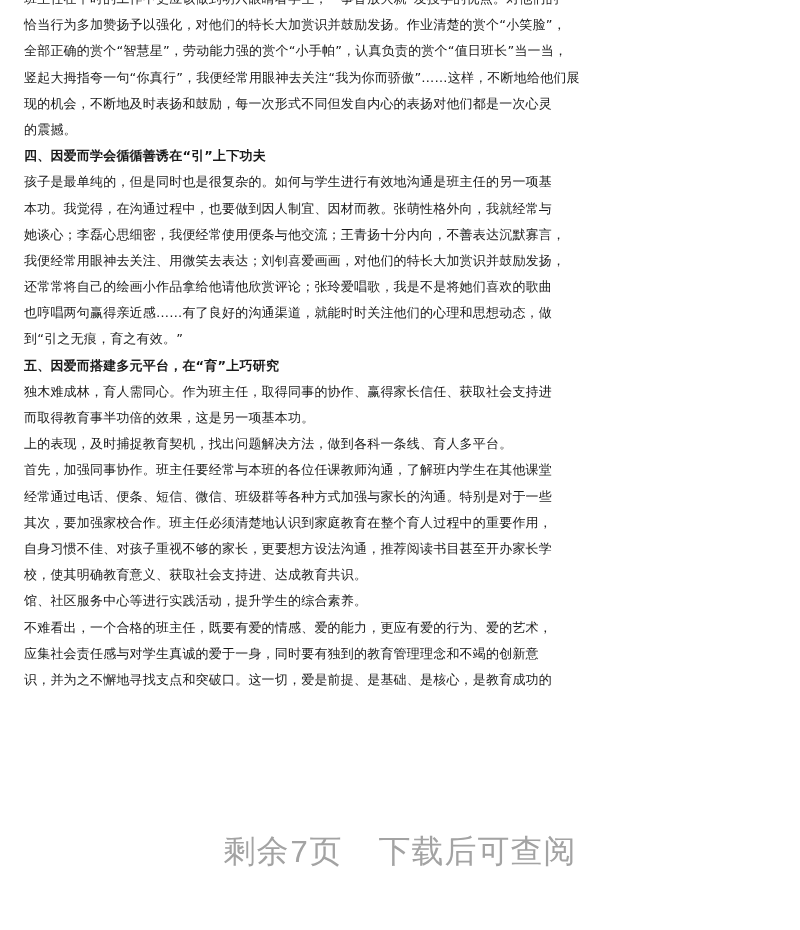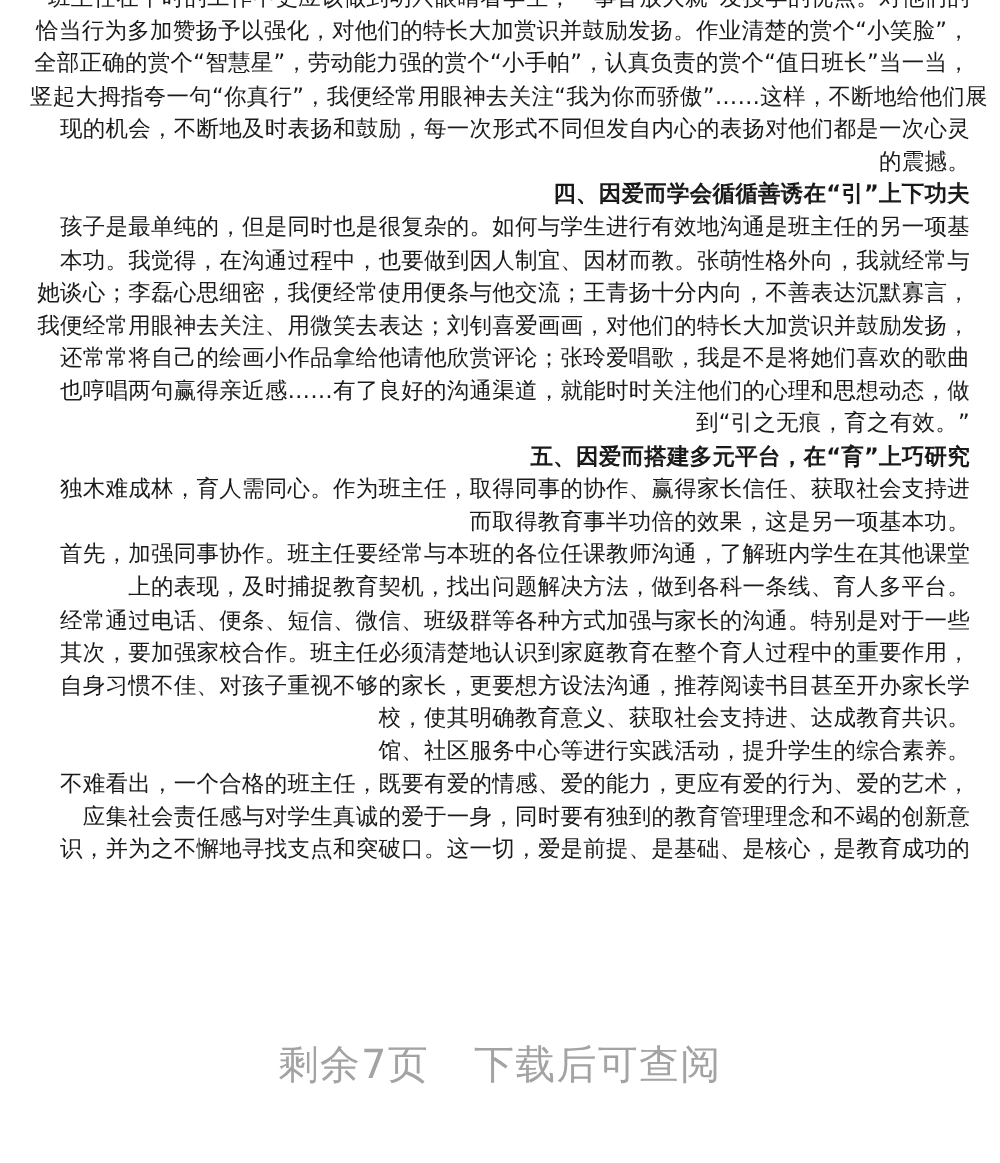--- a/index.html
+++ b/index.html
@@ -1,24 +1,24 @@
 <!DOCTYPE html>
 <html><head>
 <meta charset="utf-8">
 <style>
   html, body { margin:0; padding:0; background:#ffffff; }
   body { width:800px; height:930px; overflow:hidden; position:relative;
          font-family:"DejaVu Sans", "Liberation Sans", sans-serif; color:#1a1a1a; }
   .page { position:absolute; left:0; top:-14px; width:800px; }
   .content { padding:0 24px 0 24px; }
-  .line { font-size:18px; line-height:26.2px; white-space:nowrap; letter-spacing:0.2px; height:26.2px;text-align:right; }
+  .line { font-size:13px; line-height:26.2px; white-space:nowrap; letter-spacing:0.2px; height:26.2px; }
   .heading { font-weight:bold; }
   .footer { position:absolute; left:0; top:830px; width:800px; text-align:center;
             font-size:32px; color:#a3a3a3; letter-spacing:1px; }
-  .footer span { display:inline-block; }
+  .footer span { display:inline-block;font-family:Liberation Mono, monospace; }
   .footer .gap { width:36px; }
 </style>
 </head>
 <body>
 
 <div class="page">
   <div class="content">
     <div class="line">班主任在平时的工作中更应该做到明只眼睛看学生，一事皆放大就“发授学的优点。对他们的</div>
     <div class="line">恰当行为多加赞扬予以强化，对他们的特长大加赏识并鼓励发扬。作业清楚的赏个“小笑脸”，</div>
     <div class="line">全部正确的赏个“智慧星”，劳动能力强的赏个“小手帕”，认真负责的赏个“值日班长”当一当，</div>
@@ -29,22 +29,22 @@
     <div class="line">孩子是最单纯的，但是同时也是很复杂的。如何与学生进行有效地沟通是班主任的另一项基</div>
     <div class="line">本功。我觉得，在沟通过程中，也要做到因人制宜、因材而教。张萌性格外向，我就经常与</div>
     <div class="line">她谈心；李磊心思细密，我便经常使用便条与他交流；王青扬十分内向，不善表达沉默寡言，</div>
     <div class="line">我便经常用眼神去关注、用微笑去表达；刘钊喜爱画画，对他们的特长大加赏识并鼓励发扬，</div>
     <div class="line">还常常将自己的绘画小作品拿给他请他欣赏评论；张玲爱唱歌，我是不是将她们喜欢的歌曲</div>
     <div class="line">也哼唱两句赢得亲近感……有了良好的沟通渠道，就能时时关注他们的心理和思想动态，做</div>
     <div class="line">到“引之无痕，育之有效。”</div>
     <div class="line heading">五、因爱而搭建多元平台，在“育”上巧研究</div>
     <div class="line">独木难成林，育人需同心。作为班主任，取得同事的协作、赢得家长信任、获取社会支持进</div>
     <div class="line">而取得教育事半功倍的效果，这是另一项基本功。</div>
+    <div class="line">上的表现，及时捕捉教育契机，找出问题解决方法，做到各科一条线、育人多平台。</div>
     <div class="line">首先，加强同事协作。班主任要经常与本班的各位任课教师沟通，了解班内学生在其他课堂</div>
-    <div class="line">上的表现，及时捕捉教育契机，找出问题解决方法，做到各科一条线、育人多平台。</div>
     <div class="line">经常通过电话、便条、短信、微信、班级群等各种方式加强与家长的沟通。特别是对于一些</div>
     <div class="line">其次，要加强家校合作。班主任必须清楚地认识到家庭教育在整个育人过程中的重要作用，</div>
     <div class="line">自身习惯不佳、对孩子重视不够的家长，更要想方设法沟通，推荐阅读书目甚至开办家长学</div>
     <div class="line">校，使其明确教育意义、获取社会支持进、达成教育共识。</div>
     <div class="line">馆、社区服务中心等进行实践活动，提升学生的综合素养。</div>
     <div class="line">不难看出，一个合格的班主任，既要有爱的情感、爱的能力，更应有爱的行为、爱的艺术，</div>
     <div class="line">应集社会责任感与对学生真诚的爱于一身，同时要有独到的教育管理理念和不竭的创新意</div>
     <div class="line">识，并为之不懈地寻找支点和突破口。这一切，爱是前提、是基础、是核心，是教育成功的</div>
   </div>
 </div>

